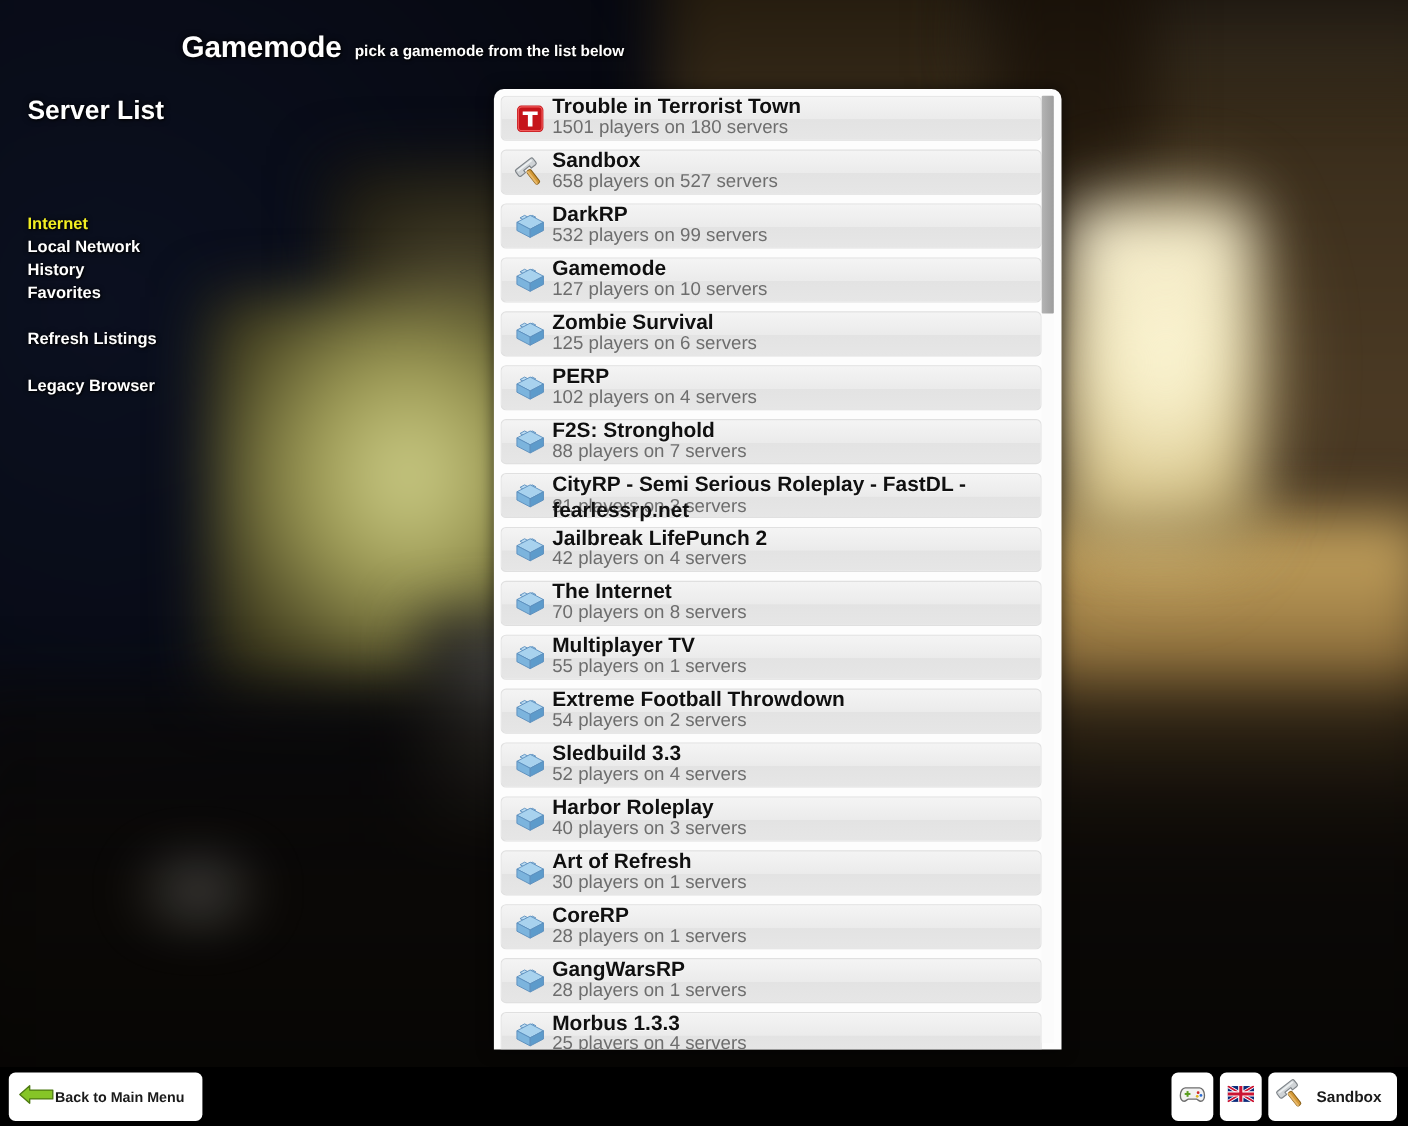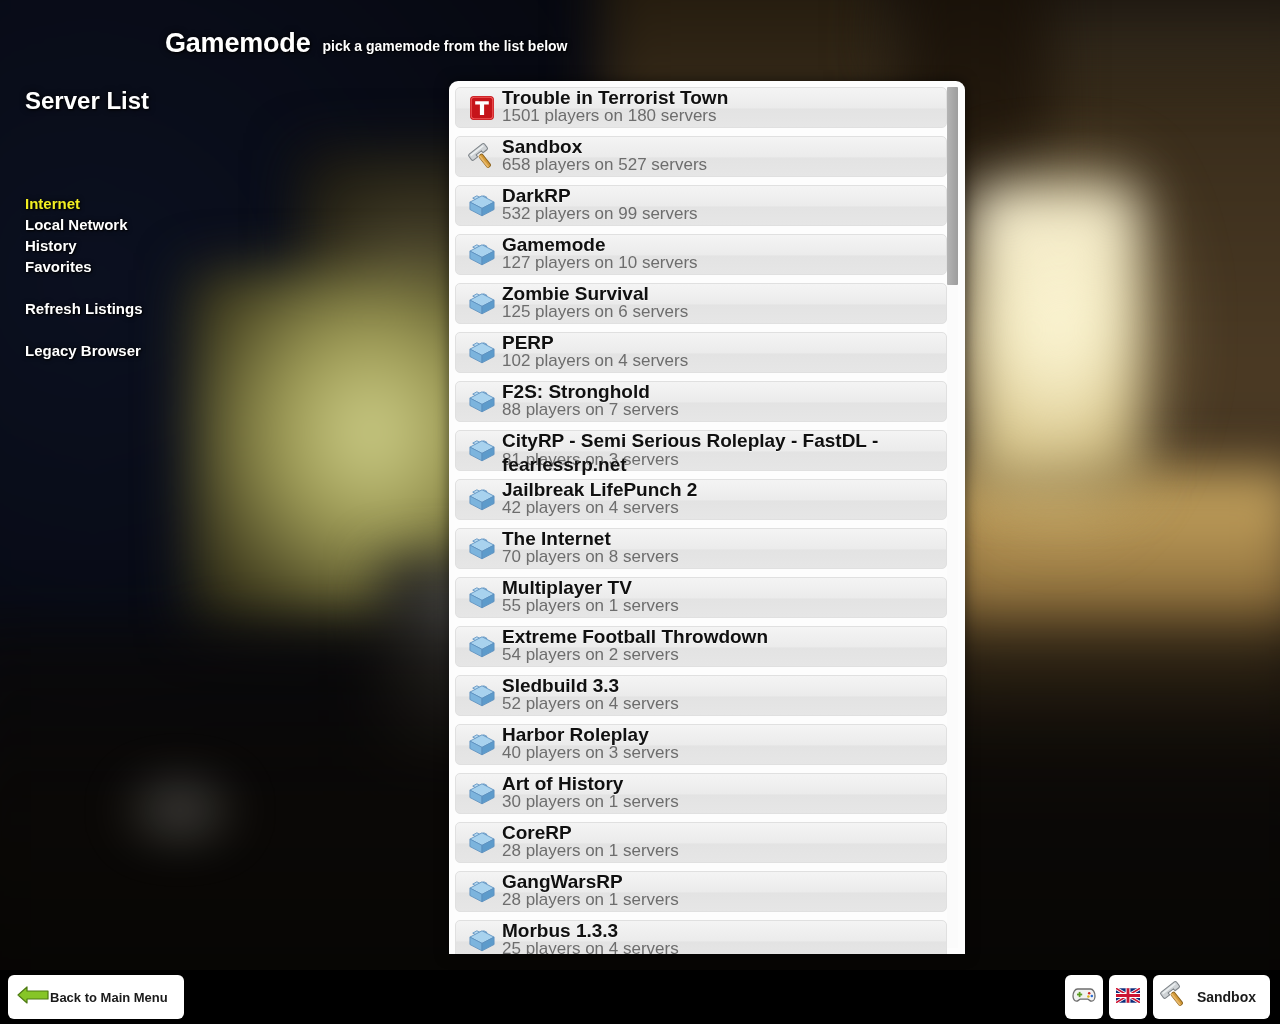--- a/index.html
+++ b/index.html
@@ -595,21 +595,21 @@
                 <g stroke="#5b8fbe" stroke-width="0.9" stroke-linejoin="round">
                   <path d="M5 5.5 L9.5 3 L13 4.8 L8.5 7.3 Z" fill="#bcdcf2"></path>
                   <path d="M12.5 2 L17 -0.5 L20.5 1.3 L16 3.8 Z" fill="#bcdcf2" transform="translate(0,3.5)"></path>
                   <path d="M2 9.8 L15 3 L28 9.8 L15 16.6 Z" fill="#a8d2ee"></path>
                   <path d="M2 9.8 L15 16.6 L15 24.6 L2 17.8 Z" fill="#7cb4dd"></path>
                   <path d="M28 9.8 L15 16.6 L15 24.6 L28 17.8 Z" fill="#5d9bcb"></path>
                 </g>
               </svg>
             </span>
             <div class="gm-text">
-              <div class="gm-name">Art of History</div>
+              <div class="gm-name">Art of Refresh</div>
               <div class="gm-meta">30 players on 1 servers</div>
             </div>
           </div>
           <div class="gm-row">
             <span class="gm-icon">
               <svg width="28" height="26" viewBox="0 0 30 28">
                 <g stroke="#5b8fbe" stroke-width="0.9" stroke-linejoin="round">
                   <path d="M5 5.5 L9.5 3 L13 4.8 L8.5 7.3 Z" fill="#bcdcf2"></path>
                   <path d="M12.5 2 L17 -0.5 L20.5 1.3 L16 3.8 Z" fill="#bcdcf2" transform="translate(0,3.5)"></path>
                   <path d="M2 9.8 L15 3 L28 9.8 L15 16.6 Z" fill="#a8d2ee"></path>

